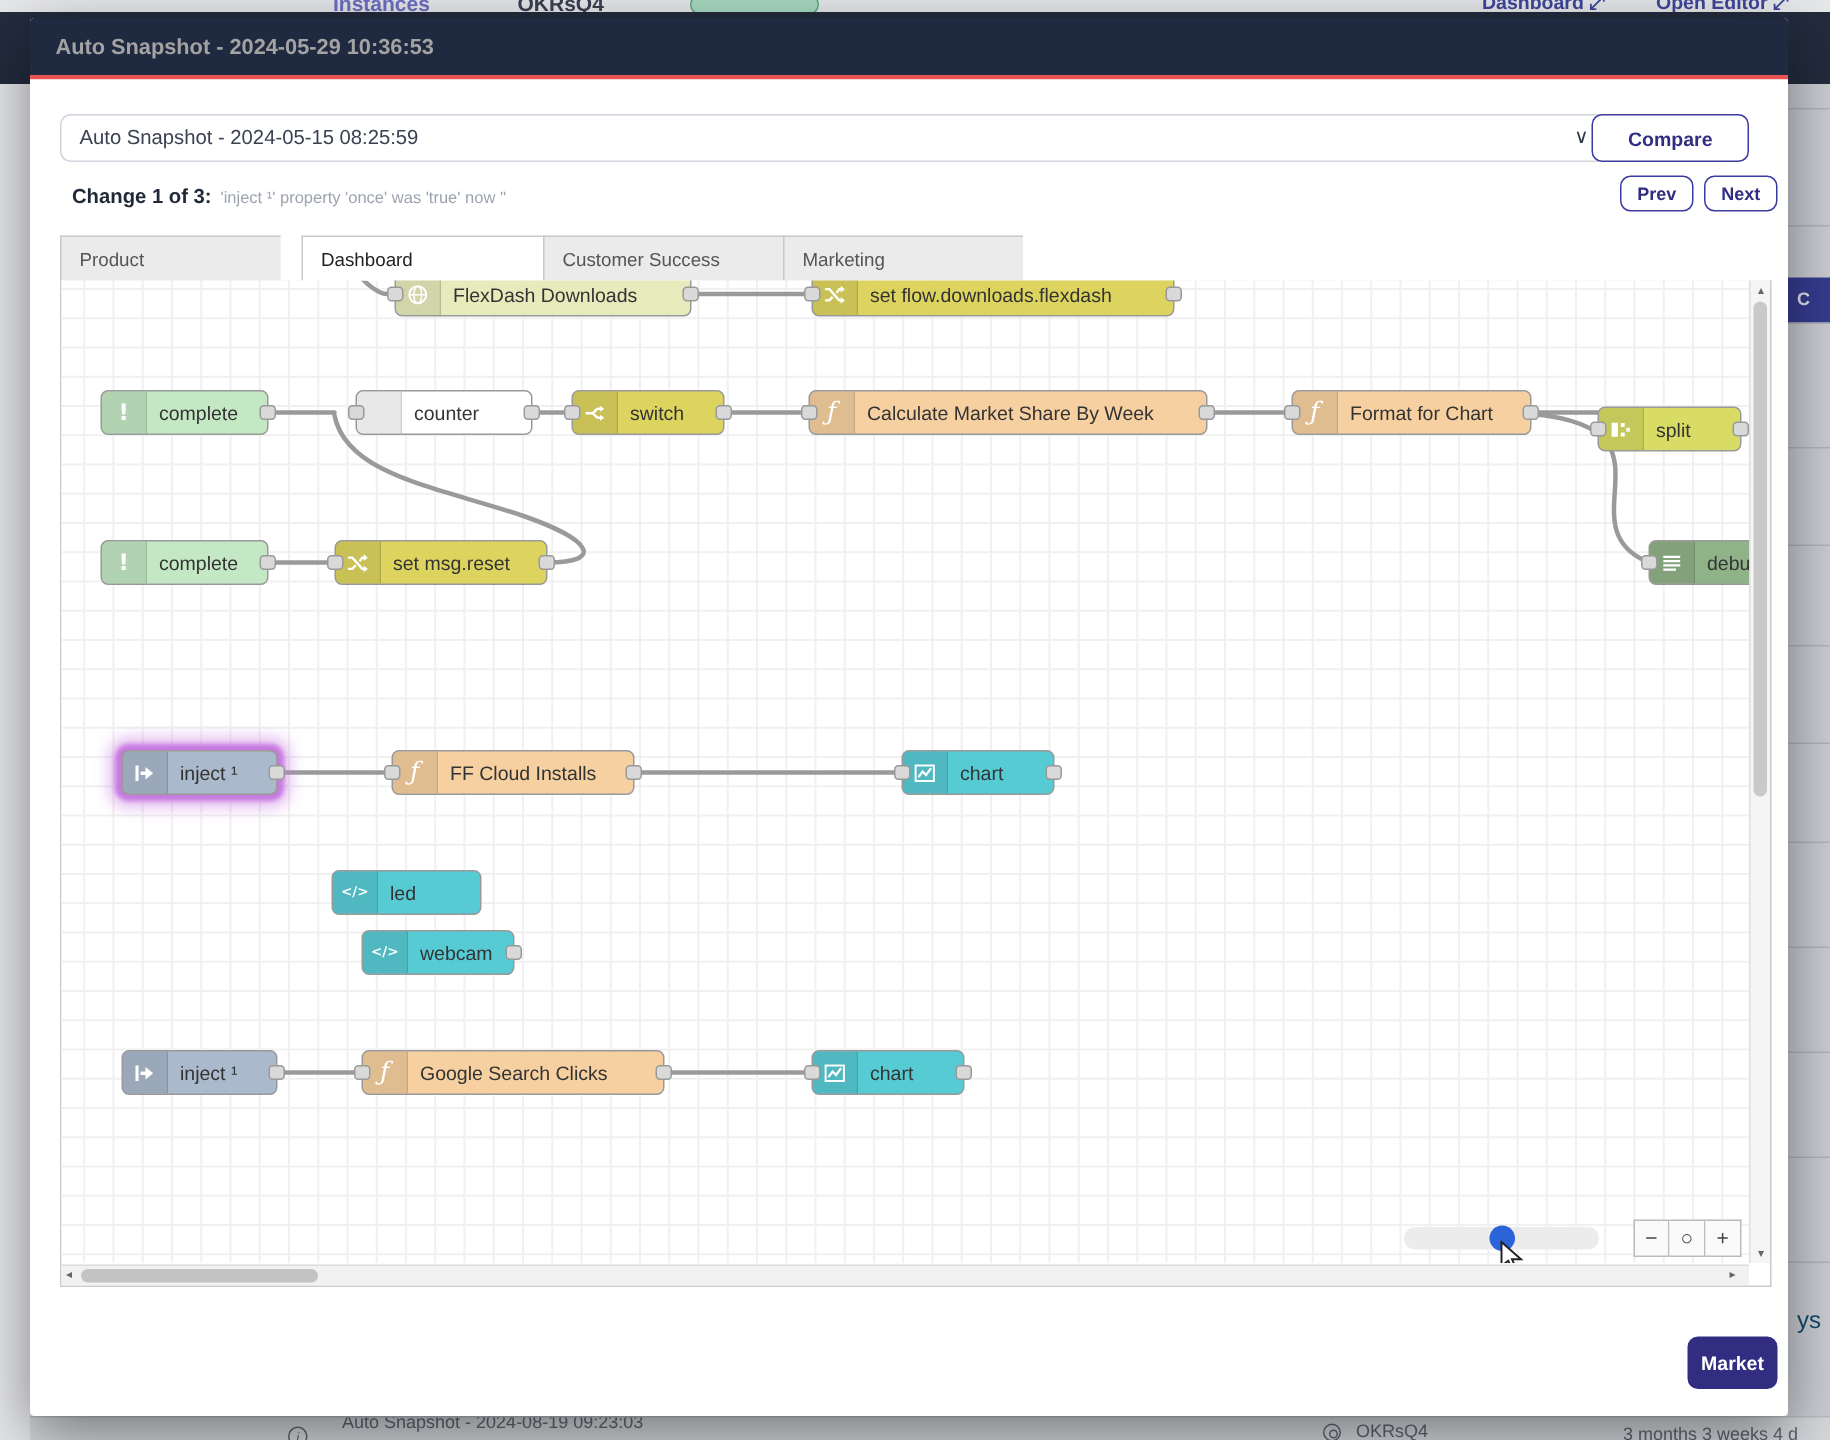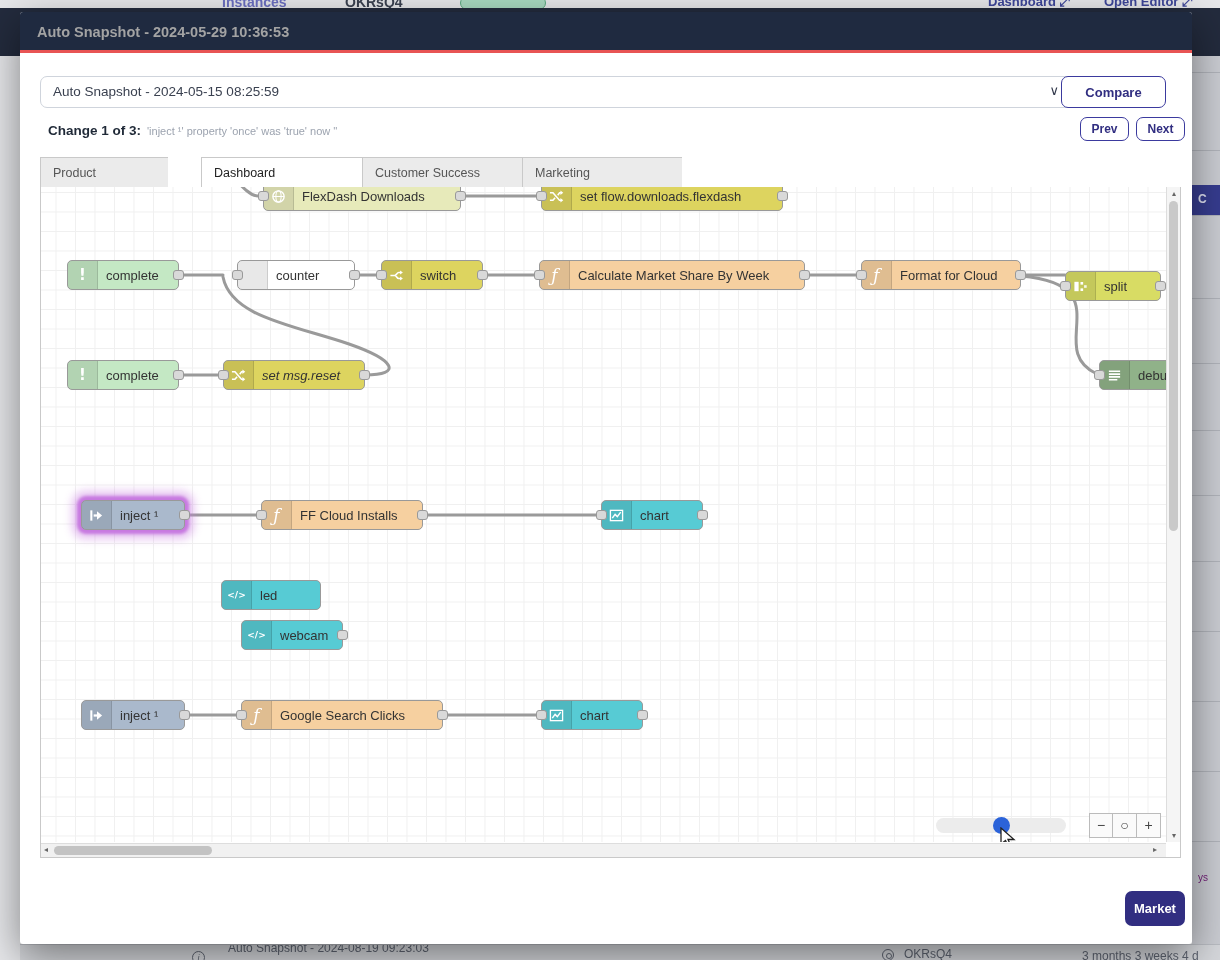--- a/index.html
+++ b/index.html
@@ -9,21 +9,21 @@
   
   .bg-topstrip { position:absolute; left:0; top:0; width:1220px; height:8px; background:#e6e7ea; overflow:hidden; z-index:1; }
   .bg-topstrip .crumb { position:absolute; top:-6px; font-size:14px; font-weight:bold; }
   .bg-darkband { position:absolute; left:0; top:8px; width:1220px; height:48px; background:#232b3d; z-index:1; }
   .bg-sidebar { position:absolute; left:0; top:8px; width:20px; height:952px; background:#353f54; z-index:2; }
   .bg-sidebar .divider { position:absolute; left:0; width:20px; height:1px; background:#46516a; }
   .bg-sidebar .sb-label { position:absolute; left:2px; color:#c3c8d2; font-size:11px; }
   .bg-rightstrip { position:absolute; left:1192px; top:56px; width:28px; height:888px; background:#caccd2; z-index:1; overflow:hidden; }
   .bg-rightstrip .divider { position:absolute; left:0; width:28px; height:1px; background:#b0b3ba; }
   .bg-rightstrip .navy-item { position:absolute; left:0; top:129px; width:28px; height:30px; background:#363c8f; color:#e0e2f2; font-size:12px; font-weight:bold; padding:7px 0 0 6px; }
-  .bg-rightstrip .tail-text { position:absolute; left:6px; top:816px; color:#701a75; font-size:10px; }
+  .bg-rightstrip .tail-text { position:absolute; left:6px; top:816px; color:#0c4a6e; font-size:16px; }
   .bg-bottomstrip { position:absolute; left:20px; top:944px; width:1200px; height:16px; background:#d5d7db; border-top:1px solid #b9bcc2; z-index:1; overflow:hidden; color:#5f6572; font-size:12px; }
   .bg-bottomstrip .info-icon { position:absolute; left:172px; top:6px; width:13px; height:13px; border:1.5px solid #5f6572; border-radius:50%; font-size:9px; text-align:center; line-height:12px; font-style:italic; }
   .bg-bottomstrip .snap { position:absolute; left:208px; top:-4px; }
   .bg-bottomstrip .target-icon { position:absolute; left:862px; top:4px; width:12px; height:12px; border:1.5px solid #5f6572; border-radius:50%; }
   .bg-bottomstrip .target-icon::after { content:""; position:absolute; left:2.5px; top:2.5px; width:4px; height:4px; border:1.5px solid #5f6572; border-radius:50%; }
   .bg-bottomstrip .proj { position:absolute; left:884px; top:2px; }
   .bg-bottomstrip .age { position:absolute; left:1062px; top:4px; }
 
   
   .modal { position:absolute; left:20px; top:12px; width:1172px; height:932px; background:#fff; z-index:10; box-shadow:0 12px 40px rgba(0,0,0,.45); border-radius:3px; }
@@ -125,21 +125,21 @@
     </div>
     <button class="btn-outline btn-compare">Compare</button>
 
     <div class="change-row">
       <b>Change 1 of 3:</b><span class="detail">'inject ¹' property 'once' was 'true' now ''</span>
     </div>
     <button class="btn-outline btn-prev">Prev</button>
     <button class="btn-outline btn-next">Next</button>
 
     <div class="tabbar">
-        <div class="tab" style="left: 0px; width: 128px;">Product</div>
+        <div class="tab" style="left: 0px; width: 147px;">Product</div>
         <div class="tab active" style="left: 161px; width: 161px;">Dashboard</div>
         <div class="tab" style="left: 322px; width: 160px;">Customer Success</div>
         <div class="tab" style="left: 482px; width: 160px;">Marketing</div>
       </div>
 
     <div class="canvas-frame">
       <div class="flow-area">
         <svg class="wire-layer" width="1125" height="655">
             <path d="M186,-16 C198,-4 208,9 217,9" fill="none" stroke="#9a9a9a" stroke-width="3" stroke-linecap="round"></path>
             <path d="M420,9 L500,9" fill="none" stroke="#9a9a9a" stroke-width="3" stroke-linecap="round"></path>
@@ -209,21 +209,21 @@
                 <span style="font-size:17px;font-style:italic;font-family:'DejaVu Serif',serif;">ƒ</span>
               </span>
               <span class="node-label">Calculate Market Share By Week</span>
               <span class="port in"></span>
               <span class="port out"></span>
             </div>
             <div class="node" style="left: 820px; top: 73px; width: 160px; background: rgb(246, 208, 160);">
               <span class="node-icon">
                 <span style="font-size:17px;font-style:italic;font-family:'DejaVu Serif',serif;">ƒ</span>
               </span>
-              <span class="node-label">Format for Cloud</span>
+              <span class="node-label">Format for Chart</span>
               <span class="port in"></span>
               <span class="port out"></span>
             </div>
             <div class="node" style="left: 1024px; top: 84px; width: 96px; background: rgb(216, 220, 100);">
               <span class="node-icon">
                 <svg width="15" height="15" viewBox="0 0 16 16">
                   <rect x="1.5" y="3" width="4.5" height="10" fill="#fff"></rect>
                   <rect x="8" y="3.2" width="2.8" height="2.8" fill="#fff"></rect>
                   <rect x="11.8" y="6.6" width="2.8" height="2.8" fill="#fff" opacity=".85"></rect>
                   <rect x="8" y="10" width="2.8" height="2.8" fill="#fff"></rect>
@@ -233,21 +233,21 @@
               <span class="port in"></span>
               <span class="port out"></span>
             </div>
             <div class="node" style="left: 26px; top: 173px; width: 112px; background: rgb(196, 232, 196);">
               <span class="node-icon">
                 <span class="tglyph" style="font-size:15px;font-weight:bold;">!</span>
               </span>
               <span class="node-label">complete</span>
               <span class="port out"></span>
             </div>
-            <div class="node" style="left: 182px; top: 173px; width: 142px; background: rgb(221, 212, 95); font-style: italic;">
+            <div class="node" style="left: 182px; top: 173px; width: 142px; background: rgb(221, 212, 95);">
               <span class="node-icon">
                 <svg width="15" height="15" viewBox="0 0 16 16">
                   <path d="M1 4h3.2l7 8h2.3M1 12h3.2l2.3-2.6M9.3 6.6l2-2.6h2.2" stroke="#fff" stroke-width="1.7" fill="none"></path>
                   <path d="M12.2 1.6l3 2.4-3 2.4zM12.2 9.6l3 2.4-3 2.4z" fill="#fff"></path>
                 </svg>
               </span>
               <span class="node-label">set msg.reset</span>
               <span class="port in"></span>
               <span class="port out"></span>
             </div>

